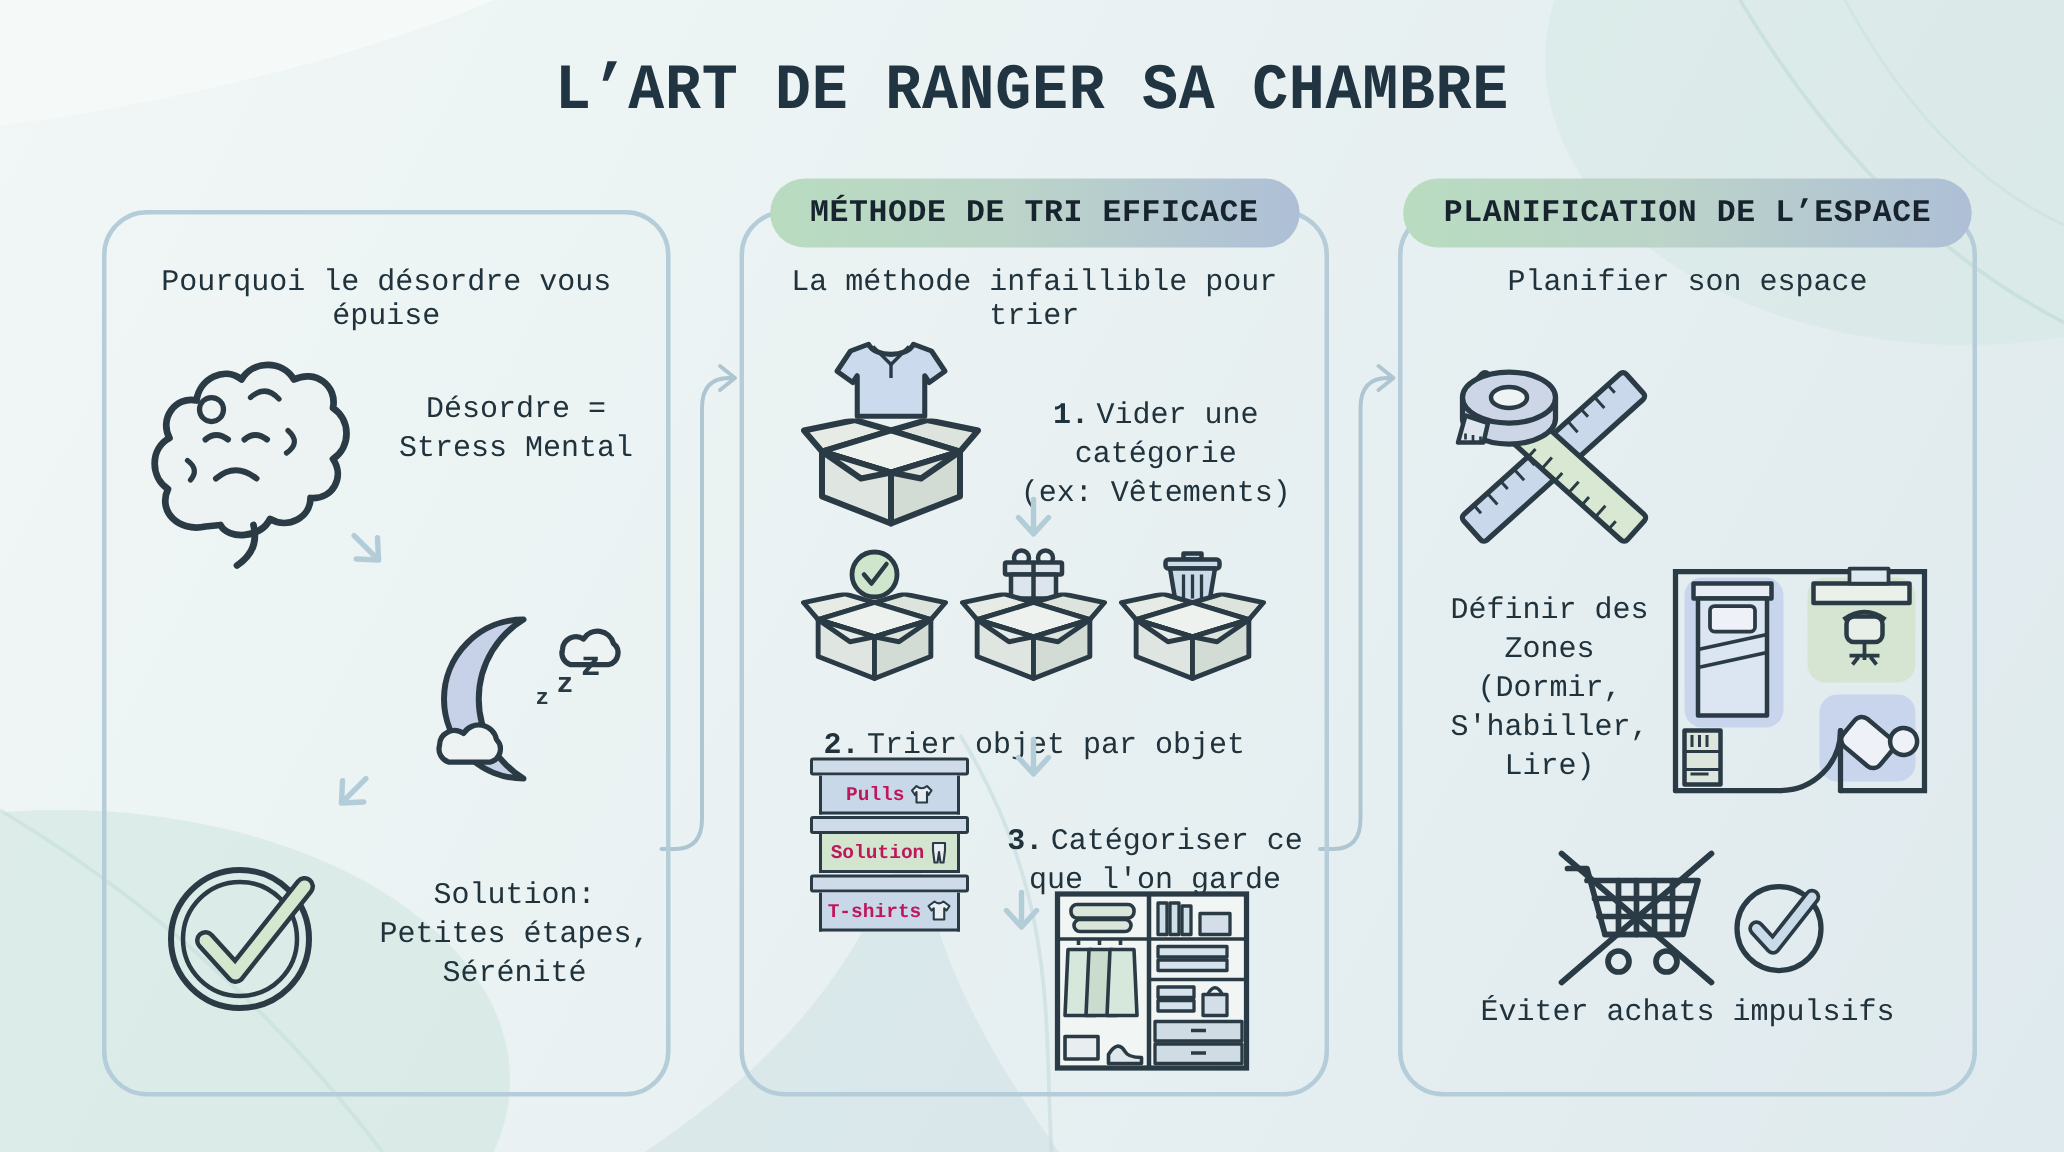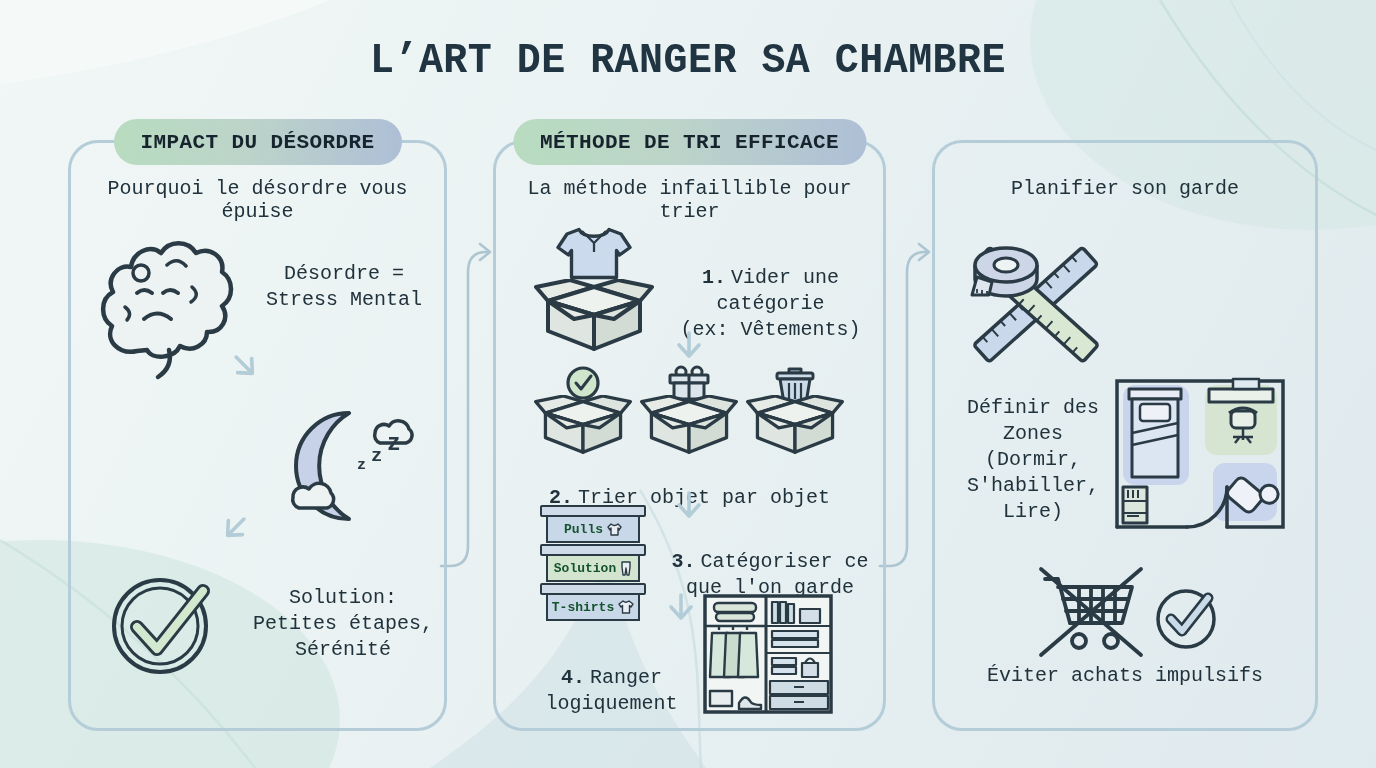--- a/index.html
+++ b/index.html
@@ -27,21 +27,21 @@
   .stepnum{margin-right:5px;font-weight:bold;}
   .ic{position:absolute;}
   .darr{position:absolute;}
   
   .bins{position:absolute;width:106px;}
   .bin{margin-bottom:1px;}
   .bin .lid{height:8px;background:#cfdbe8;border:2.5px solid #2a3b45;border-radius:2px;}
   .bin .bbody{margin:0 6px;height:24px;border:2.5px solid #2a3b45;border-top:none;background:#c9d8e8;
     display:flex;align-items:center;justify-content:center;gap:4px;}
   .bin.green .bbody{background:#d3e5cf;}
-  .bin .blabel{font-size:13px;font-weight:bold;color:#14532d;}
+  .bin .blabel{font-size:13px;font-weight:bold;color:#be185d;}
   
   .zzz{position:absolute;font-weight:bold;color:#2a3b45;}
   .z1{font-size:15px;left:86px;top:52px;}
   .z2{font-size:19px;left:100px;top:40px;}
   .z3{font-size:23px;left:116px;top:26px;}
 </style>
 </head>
 <body>
 
 <div class="canvas">
@@ -62,23 +62,20 @@
       <path d="M441 566 H450 Q468 566 468 546 V272 Q468 252 486 252 H489"></path>
       <path d="M480 244 L490 252 L480 260"></path>
       <path d="M880 566 H889 Q907 566 907 546 V272 Q907 252 925 252 H928"></path>
       <path d="M919 244 L929 252 L919 260"></path>
     </g>
   </svg>
 
   <h1 class="title">L’ART DE RANGER SA CHAMBRE</h1>
 
   <section class="card c1">
-    <div class="pill">
-      <span>IMPACT DU DÉSORDRE</span>
-    </div>
     <div class="subtitle">Pourquoi le désordre vous épuise</div>
 
     <svg class="ic" style="left:26px;top:86px" width="142" height="152" viewBox="0 0 142 152">
       <g fill="none" stroke="#2a3b45" stroke-width="4.5" stroke-linecap="round" stroke-linejoin="round">
         <path d="M40 122 C22 126 8 112 15 97 C3 89 3 70 16 63 C9 50 20 35 34 38 C36 23 53 15 64 24 C72 11 91 11 99 24 C113 17 128 28 125 43 C137 51 137 69 125 77 C133 89 125 104 110 103 C110 116 95 124 83 117 C77 130 55 131 50 121 Z" fill="#edf2f2"></path>
         <path d="M72 121 C75 133 70 142 61 148"></path>
         <path d="M40 64 Q47 58 55 64" stroke-width="4"></path>
         <path d="M66 64 Q73 58 81 64" stroke-width="4"></path>
         <path d="M47 90 Q60 79 74 90" stroke-width="4"></path>
         <circle cx="44" cy="44" r="8" stroke-width="3.5"></circle>
@@ -234,24 +231,20 @@
     <div class="txt left" style="left:164px;top:380px;width:220px">
       <b class="stepnum">3.</b><span>Catégoriser ce
 que l'on garde</span>
     </div>
     <div class="darr" style="left:170px;top:448px">
       <svg width="30" height="36" viewBox="0 0 30 36">
           <path d="M15 4 V24 M5 16 L15 27 L25 16" fill="none" stroke="#b2ccd8" stroke-width="3.6" stroke-linecap="round" stroke-linejoin="round"></path>
         </svg>
     </div>
 
-    <div class="txt" style="left:38px;top:496px;width:155px">
-      <b class="stepnum">4.</b><span>Ranger
-logiquement</span>
-    </div>
     <svg class="ic" style="left:206px;top:450px" width="132" height="122" viewBox="0 0 132 122">
       <rect x="3" y="3" width="126" height="116" fill="#f1f5f3" stroke="#2a3b45" stroke-width="3.5"></rect>
       <line x1="64" y1="3" x2="64" y2="119" stroke="#2a3b45" stroke-width="3"></line>
       <g stroke="#2a3b45" stroke-width="2.4" fill="#d9e6d9" stroke-linejoin="round">
         <rect x="12" y="10" width="42" height="9" rx="4"></rect>
         <rect x="14" y="20" width="38" height="8" rx="4"></rect>
         <line x1="3" y1="33" x2="64" y2="33" fill="none"></line>
         <path d="M17 33 v4 M31 33 v4 M45 33 v4" fill="none"></path>
         <path d="M10 40 L26 40 L28 84 L8 84 Z" fill="#d6e8dc"></path>
         <path d="M24 40 L40 40 L42 84 L22 84 Z" fill="#c9dccd"></path>
@@ -273,21 +266,24 @@
         <path d="M103 70 q5 -9 10 0" fill="none"></path>
         <rect x="100" y="70" width="16" height="14" fill="#d3dee8"></rect>
         <rect x="68" y="88" width="58" height="13" fill="#cfdce4"></rect>
         <rect x="68" y="103" width="58" height="13" fill="#cfdce4"></rect>
         <path d="M92 94 h10 M92 109 h10" fill="none"></path>
       </g>
     </svg>
   </section>
 
   <section class="card c3">
-    <div class="subtitle">Planifier son garde</div>
+    <div class="pill">
+      <span>PLANIFICATION DE L’ESPACE</span>
+    </div>
+    <div class="subtitle">Planifier son espace</div>
 
     <svg class="ic" style="left:32px;top:90px" width="138" height="128" viewBox="0 0 138 128">
       <g transform="rotate(-42 69 72)">
         <rect x="-4" y="60" width="146" height="23" rx="3" fill="#c9d8ea" stroke="#2a3b45" stroke-width="3.5"></rect>
         <g stroke="#2a3b45" stroke-width="2">
           <path d="M8 60 v7 M20 60 v10 M32 60 v7 M44 60 v10 M56 60 v7 M68 60 v10 M80 60 v7 M92 60 v10 M104 60 v7 M116 60 v10 M128 60 v7"></path>
         </g>
       </g>
       <g transform="rotate(42 69 72)">
         <rect x="-4" y="60" width="146" height="23" rx="3" fill="#d8e8d2" stroke="#2a3b45" stroke-width="3.5"></rect>

